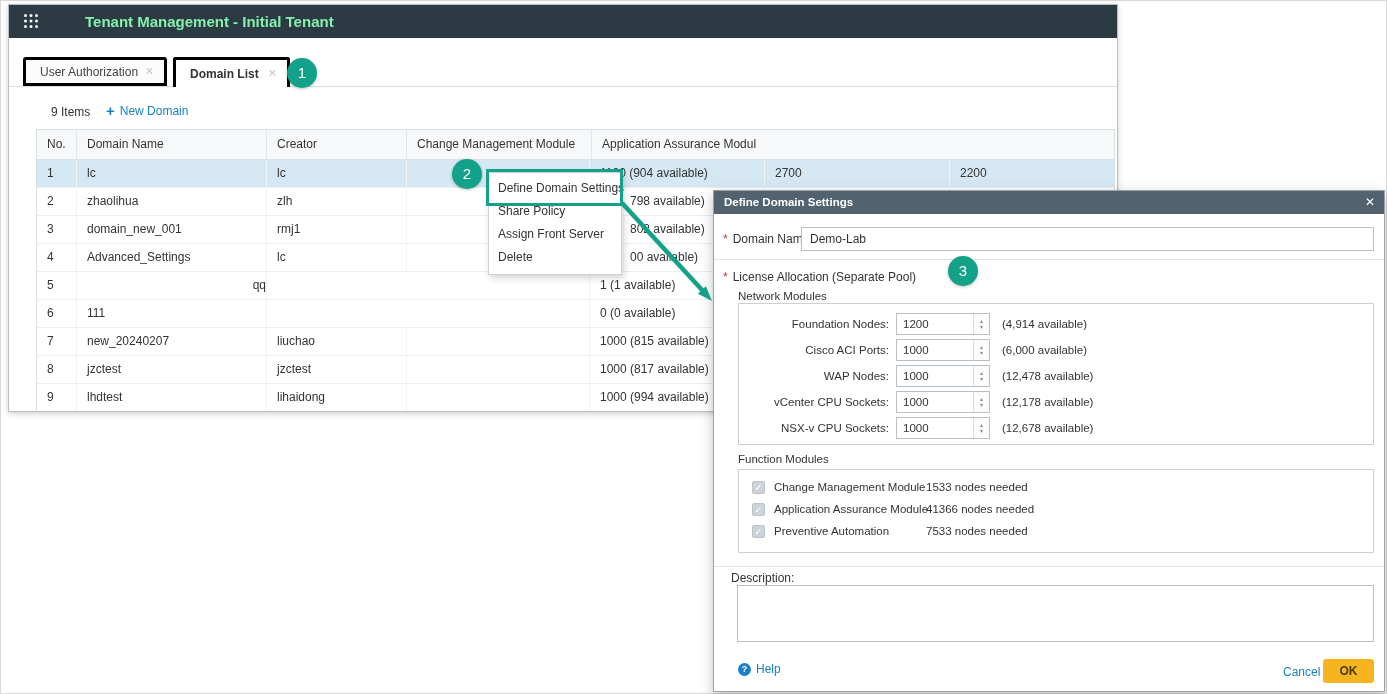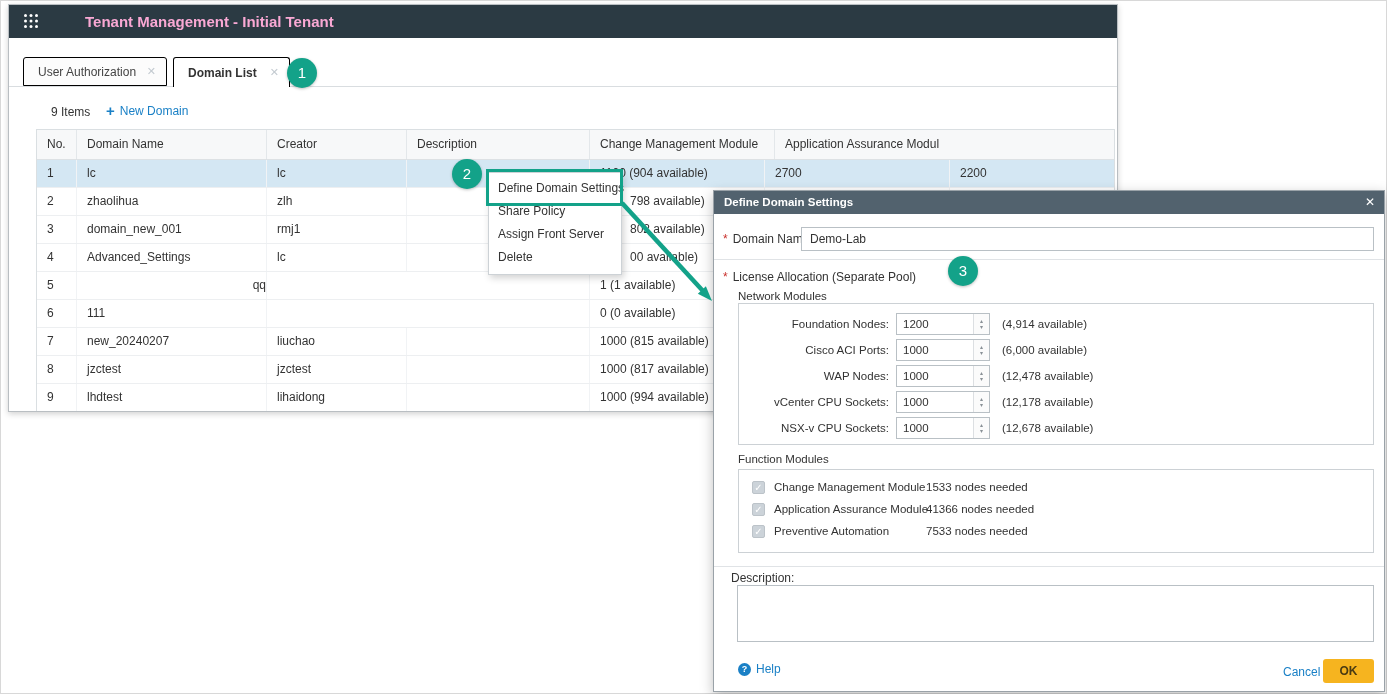--- a/index.html
+++ b/index.html
@@ -10,24 +10,24 @@
   body{background:#fff;}
   .stage{position:relative;width:1387px;height:694px;background:#fff;overflow:hidden;
     font-family:"Liberation Sans","DejaVu Sans",sans-serif;color:#333;
     box-shadow:inset 0 0 0 1px #d8d8d8;}
 
   
   .main-window{position:absolute;left:8px;top:4px;width:1110px;height:408px;background:#fff;
     border:1px solid #b9bec2;box-shadow:0 2px 6px rgba(0,0,0,.18);z-index:10;box-sizing:border-box;overflow:hidden;}
   .app-header{position:absolute;left:0;top:0;right:0;height:33px;background:var(--header-bg);}
   .grid-icon{position:absolute;left:14px;top:8px;width:16px;height:16px;cursor:pointer;}
-  .app-title{position:absolute;left:76px;top:0;line-height:33px;color:#f9a8d4;font-size:15px;font-weight:bold;}
+  .app-title{position:absolute;left:76px;top:0;line-height:33px;color:#86efac;font-size:15px;font-weight:bold;}
   .tabstrip-line{position:absolute;left:0;top:81px;width:100%;border-bottom:1px solid #d9dde0;}
   .tab{position:absolute;top:52px;display:flex;align-items:center;box-sizing:border-box;
-    border:1px solid #000000;border-radius:3px 3px 0 0;font-size:12px;padding:0 10px 0 14px;cursor:pointer;background:#fcfcfc;}
+    border:3px solid #000000;border-radius:3px 3px 0 0;font-size:12px;padding:0 10px 0 14px;cursor:pointer;background:#fcfcfc;}
   .tab-inactive{left:14px;width:144px;height:29px;color:#444;z-index:1;}
   .tab-active{left:164px;width:117px;height:30px;background:#fff;border-bottom:none;font-weight:bold;z-index:3;}
   .tab-close{margin-left:auto;color:#c3cad0;font-size:11px;}
   .items-count{position:absolute;left:27px;top:100px;font-size:12px;margin-left:15px;}
   .new-domain{position:absolute;left:97px;top:98px;display:flex;align-items:center;gap:5px;
     color:var(--link);font-size:12px;cursor:pointer;}
   .plus-icon{font-size:15px;font-weight:bold;line-height:15px;}
 
   
   .table{position:absolute;left:27px;top:124px;width:1077px;border:1px solid #dadfe2;background:#fff;}
@@ -137,21 +137,20 @@
     <span class="new-domain">
       <span class="plus-icon">+</span>
       <span>New Domain</span>
     </span>
 
     <div class="table">
       <div class="table-header-row">
           <div class="cell hcell" style="width: 40px;">No.</div>
           <div class="cell hcell" style="width: 190px;">Domain Name</div>
           <div class="cell hcell" style="width: 140px;">Creator</div>
-          <div class="cell hcell" style="width: 183px;">Description</div>
           <div class="cell hcell" style="width: 185px;">Change Management Module</div>
           <div class="cell hcell" style="width: 164px;">Application Assurance Module</div>
         </div>
       <div>
           <div class="trow selected">
             <div class="cell" style="width: 40px;">1</div>
             <div class="cell" style="width: 190px;">lc</div>
             <div class="cell" style="width: 140px;">lc</div>
             <div class="cell" style="width: 183px;"></div>
             <div class="cell" style="width: 175px;">1100 (904 available)</div>

